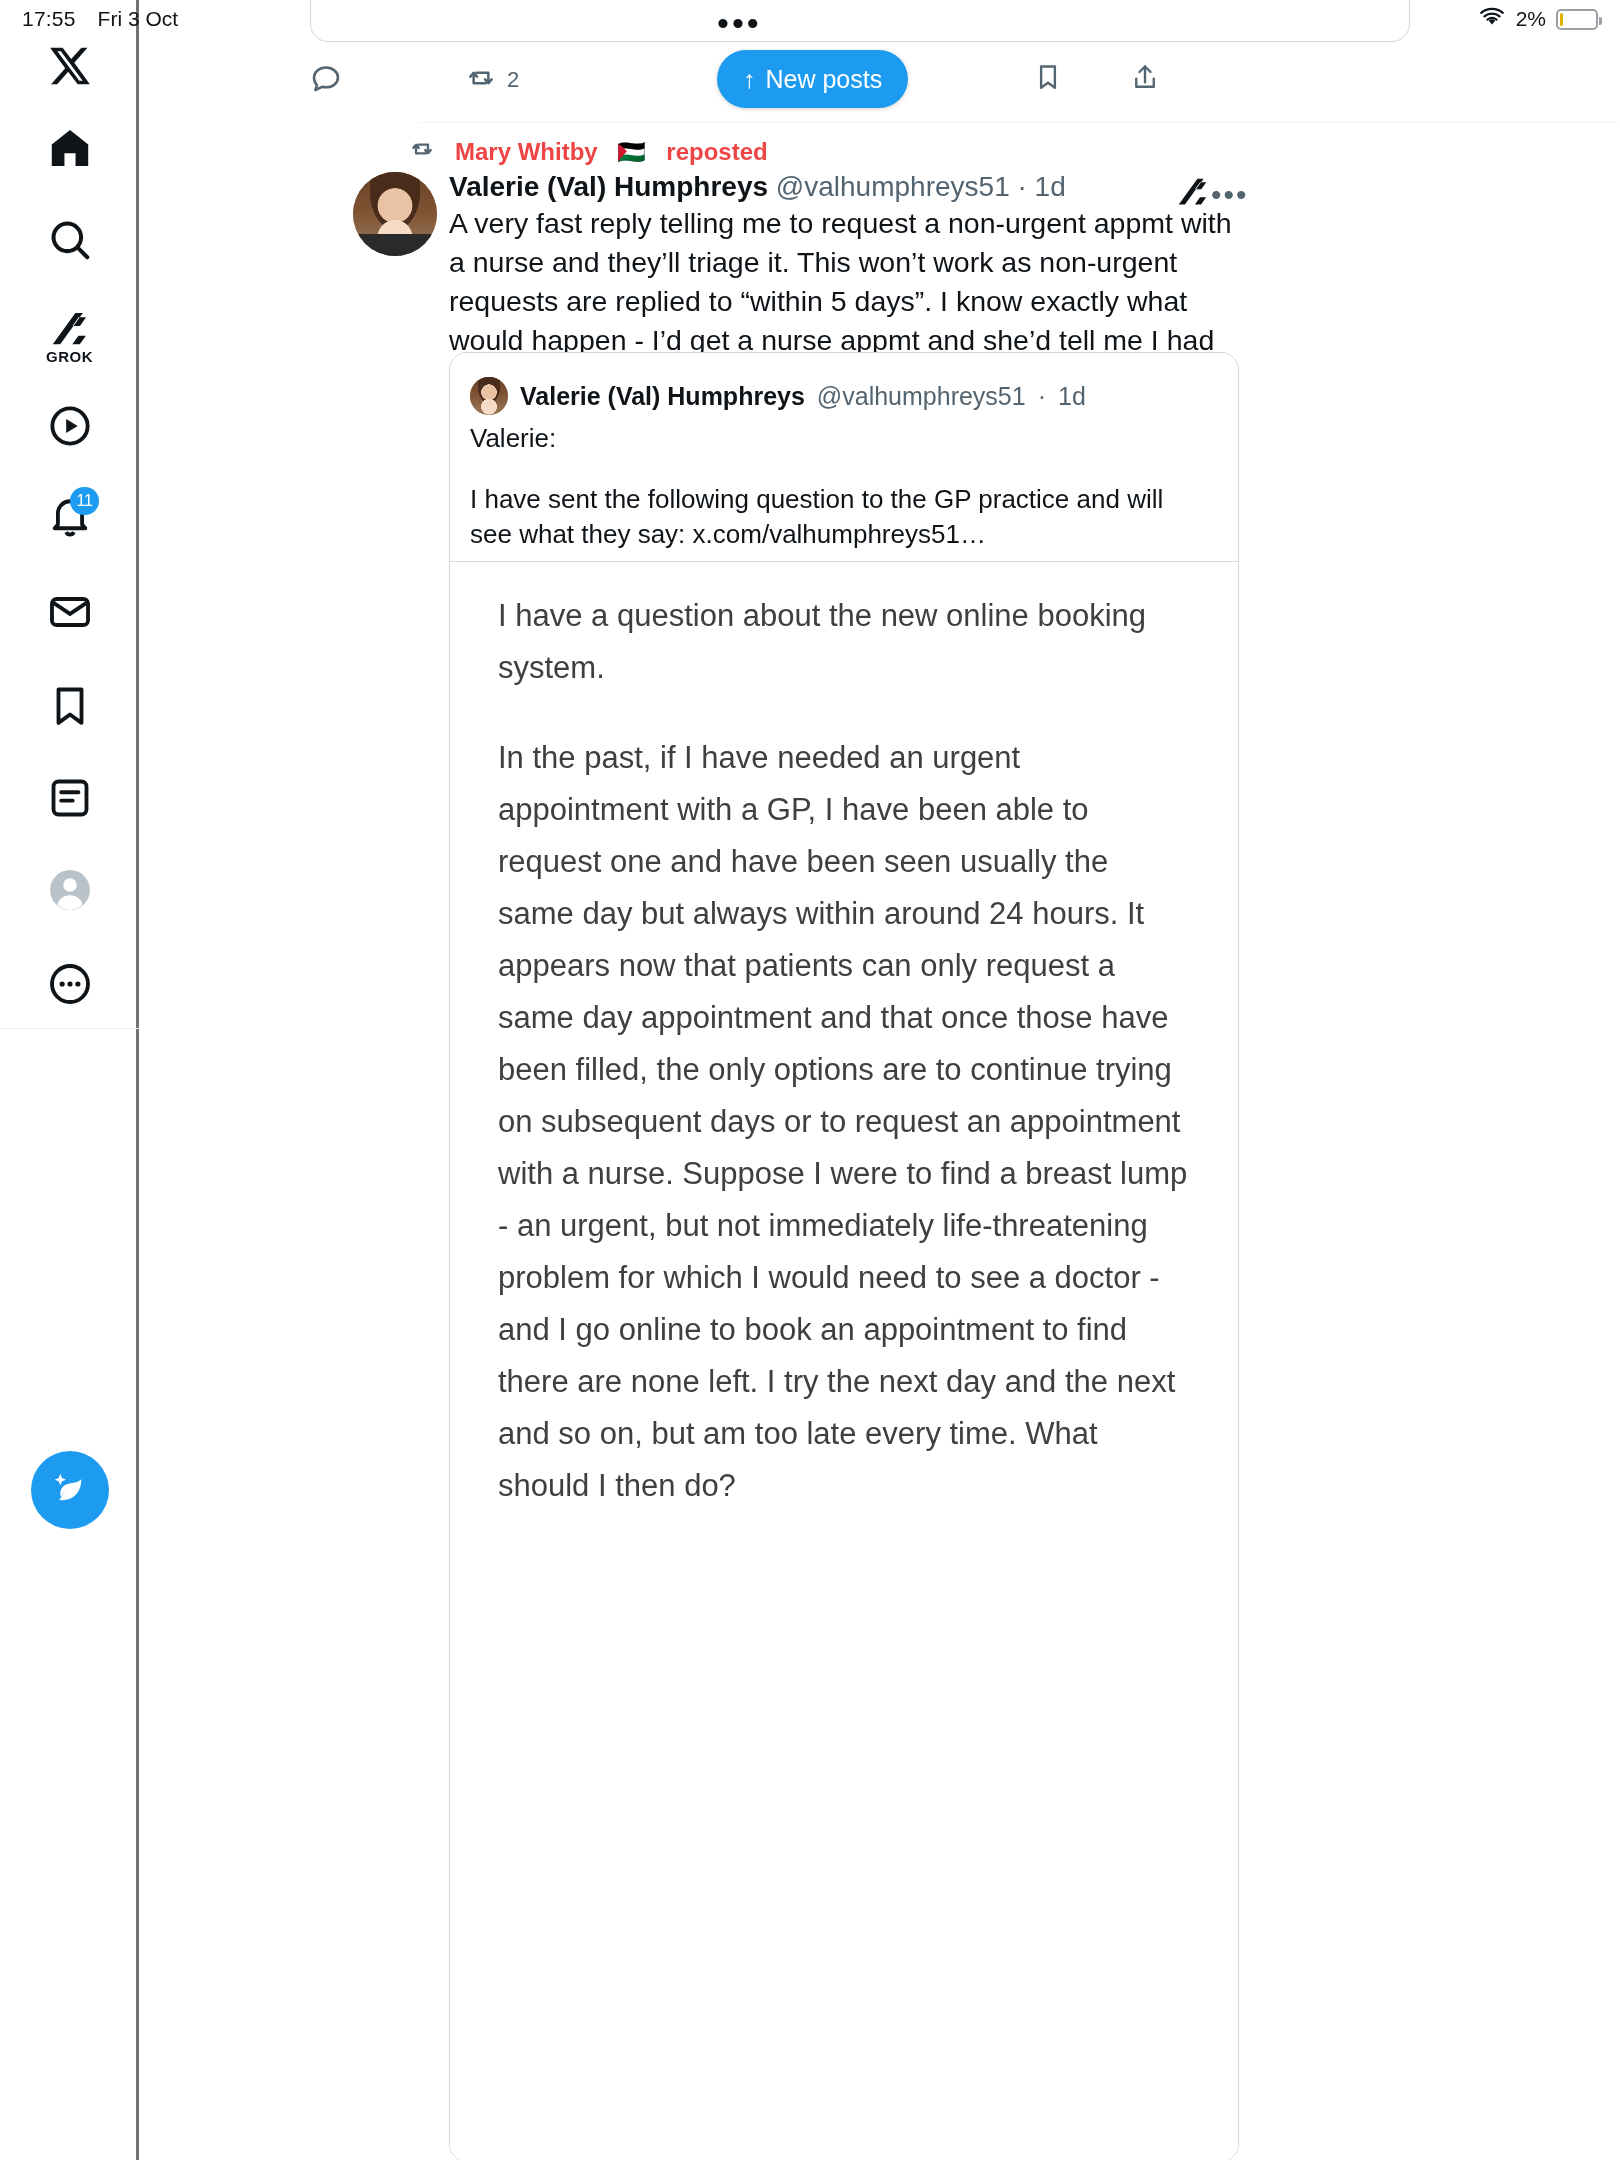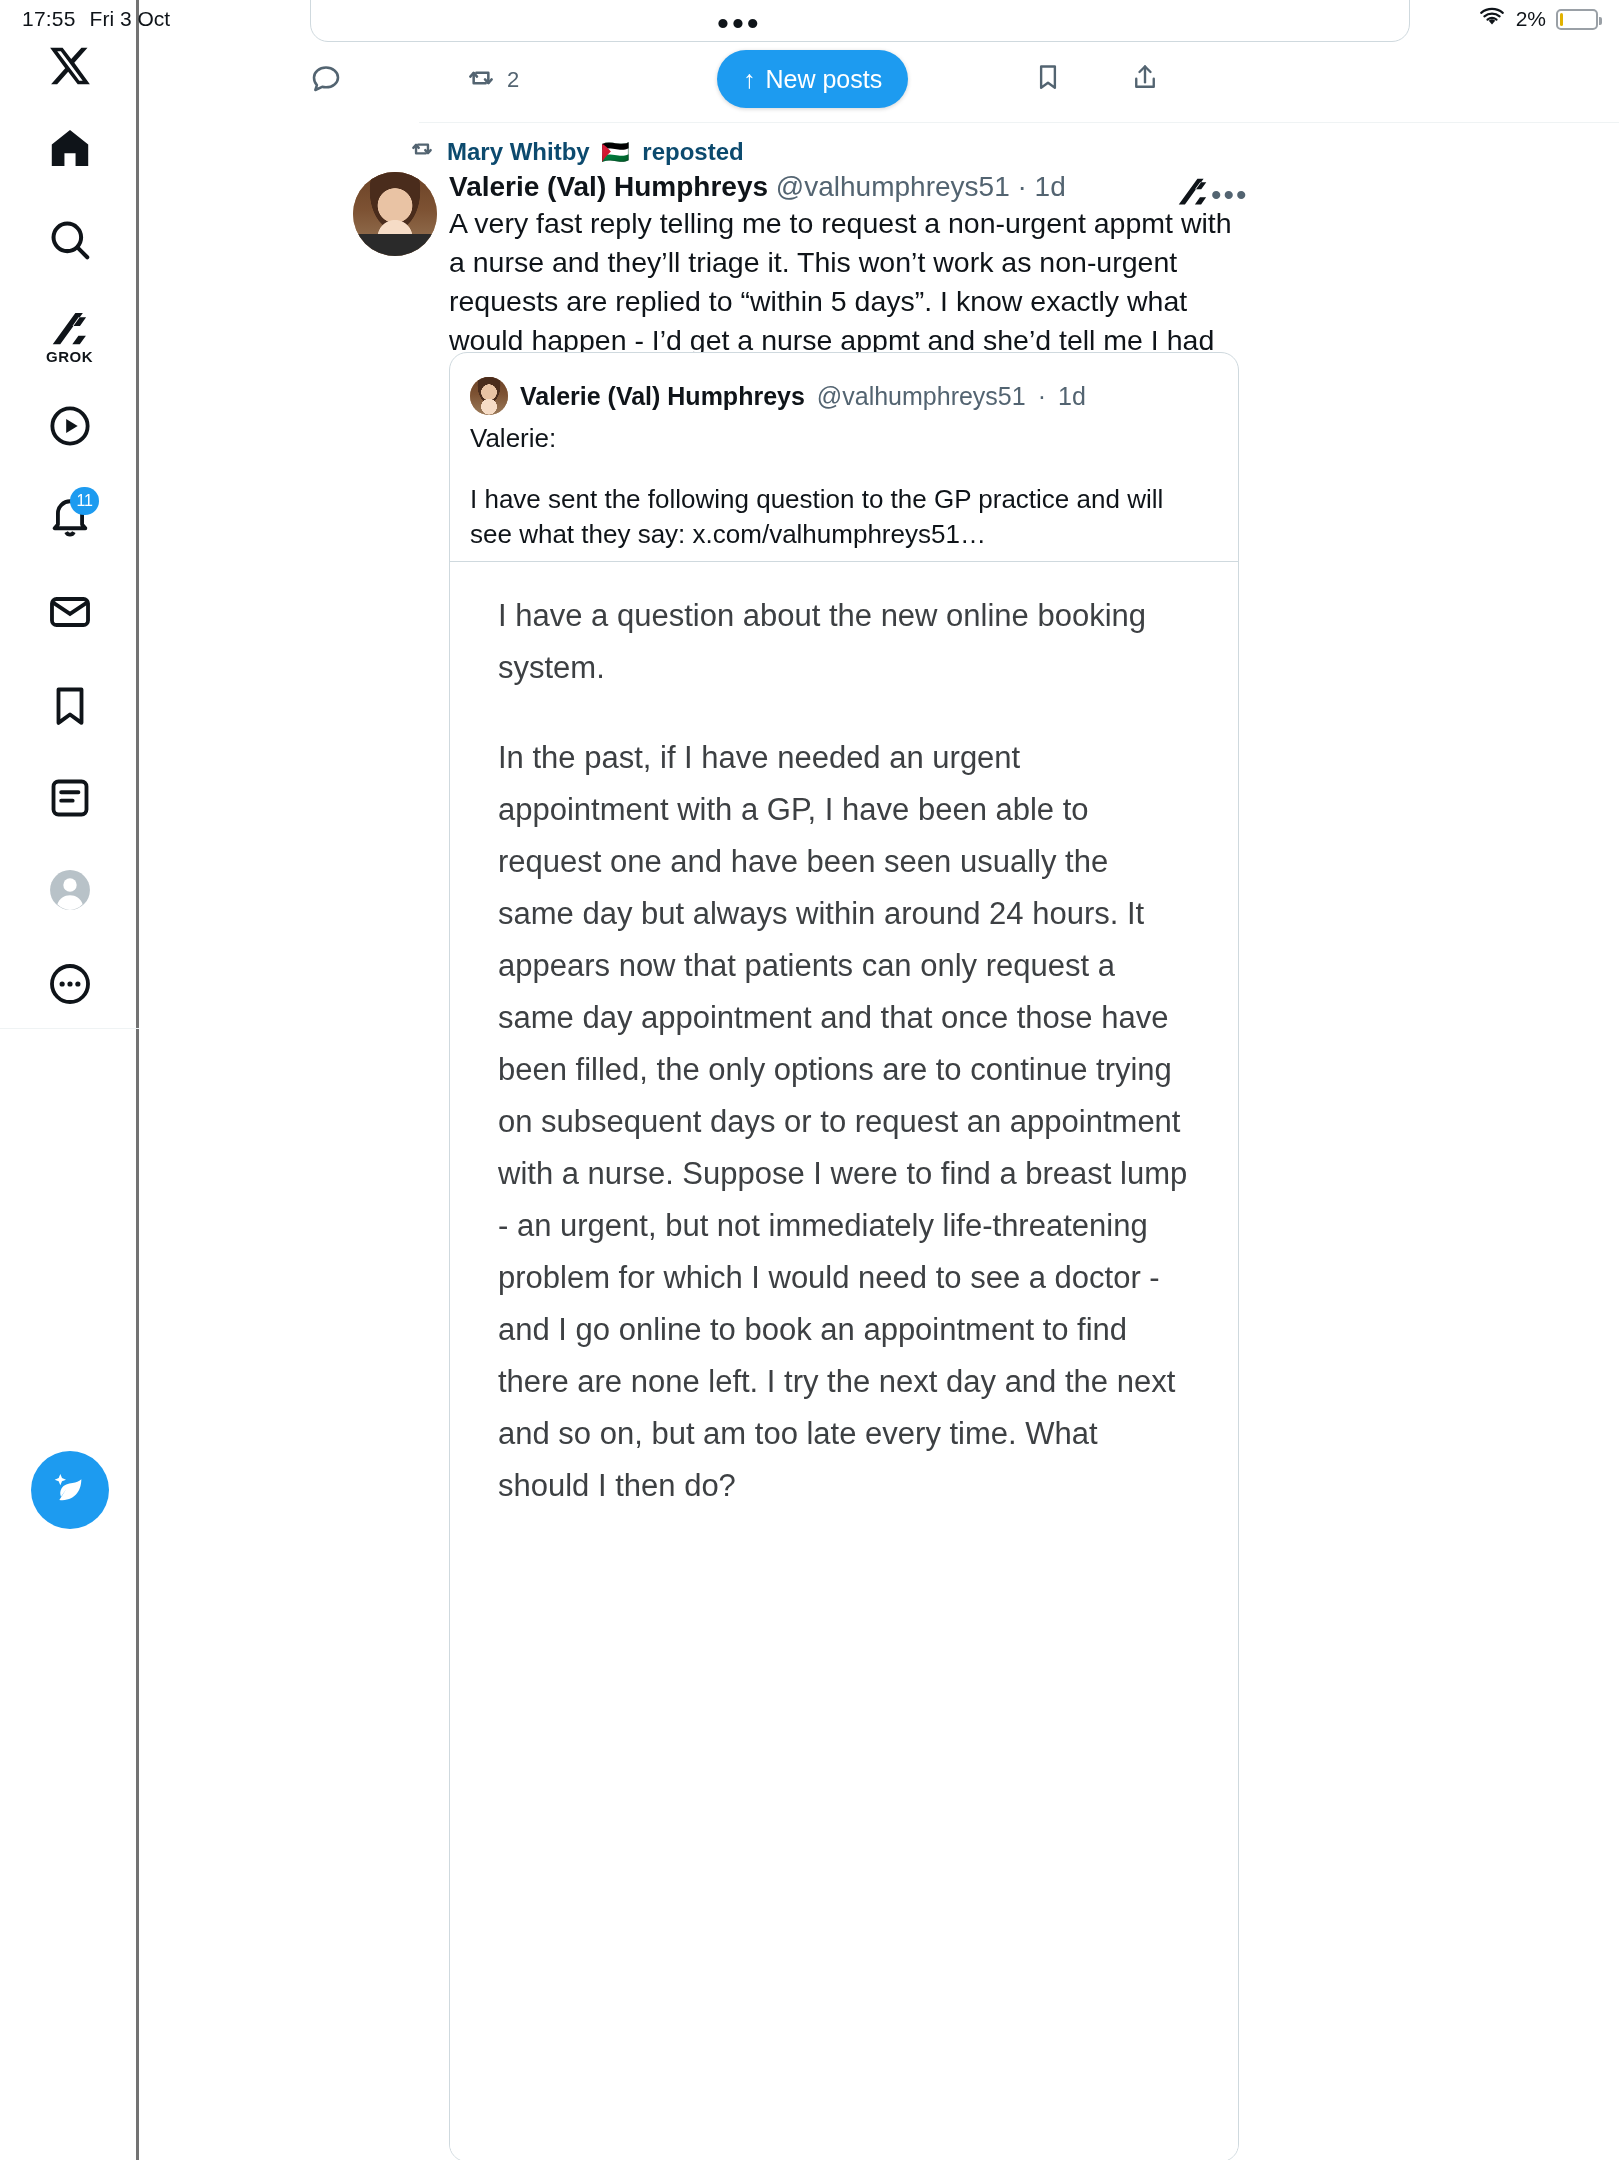--- a/index.html
+++ b/index.html
@@ -12,21 +12,21 @@
   }
   #root { position: relative; width: 1620px; height: 2160px; }
 
   
   .statusbar {
     position: absolute; top: 0; left: 0; width: 1620px; height: 38px;
     display: flex; align-items: center; font-size: 21px; color: #0f1419;
     padding: 0 22px; z-index: 30;
   }
   .sb-time { font-weight: 400; letter-spacing: .2px; }
-  .sb-date { margin-left: 14px; }
+  .sb-date { margin-left: 22px; }
   .sb-right { margin-left: auto; display: flex; align-items: center; gap: 10px; }
   .sb-pct { font-size: 21px; }
   .battery {
     width: 42px; height: 21px; border: 2px solid #9aa0a6; border-radius: 5px;
     position: relative;
   }
   .battery::after {
     content: ""; position: absolute; right: -6px; top: 6px;
     width: 3px; height: 8px; background: #9aa0a6; border-radius: 0 2px 2px 0;
   }
@@ -86,22 +86,22 @@
     background: #1d9bf0; color: #fff; border-radius: 30px;
     height: 58px; display: flex; align-items: center; gap: 10px;
     padding: 0 26px; font-size: 25px; font-weight: 500; cursor: pointer;
     box-shadow: 0 1px 4px rgba(0,0,0,.18);
     z-index: 12;
   }
   .sep2 { position: absolute; left: 280px; top: 122px; width: 1200px; height: 1px; background: #eff3f4; }
 
   
   .repost-row {
-    position: absolute; left: 270px; top: 136px; display: flex; align-items: center; gap: 12px;
-    font-size: 24px; font-weight: 700; color: #0c4a6e;
+    position: absolute; left: 270px; top: 136px; display: flex; align-items: center; gap: 20px;
+    font-size: 24px; font-weight: 700; color: #ef4444;
   }
   .repost-row .flag { font-size: 23px; }
 
   
   .avatar-main {
     position: absolute; left: 214px; top: 172px; width: 84px; height: 84px; border-radius: 50%;
     overflow: hidden; background: #b08968;
   }
   .avatar-main .face {
     position: absolute; left: 0; top: 0; width: 84px; height: 84px;

